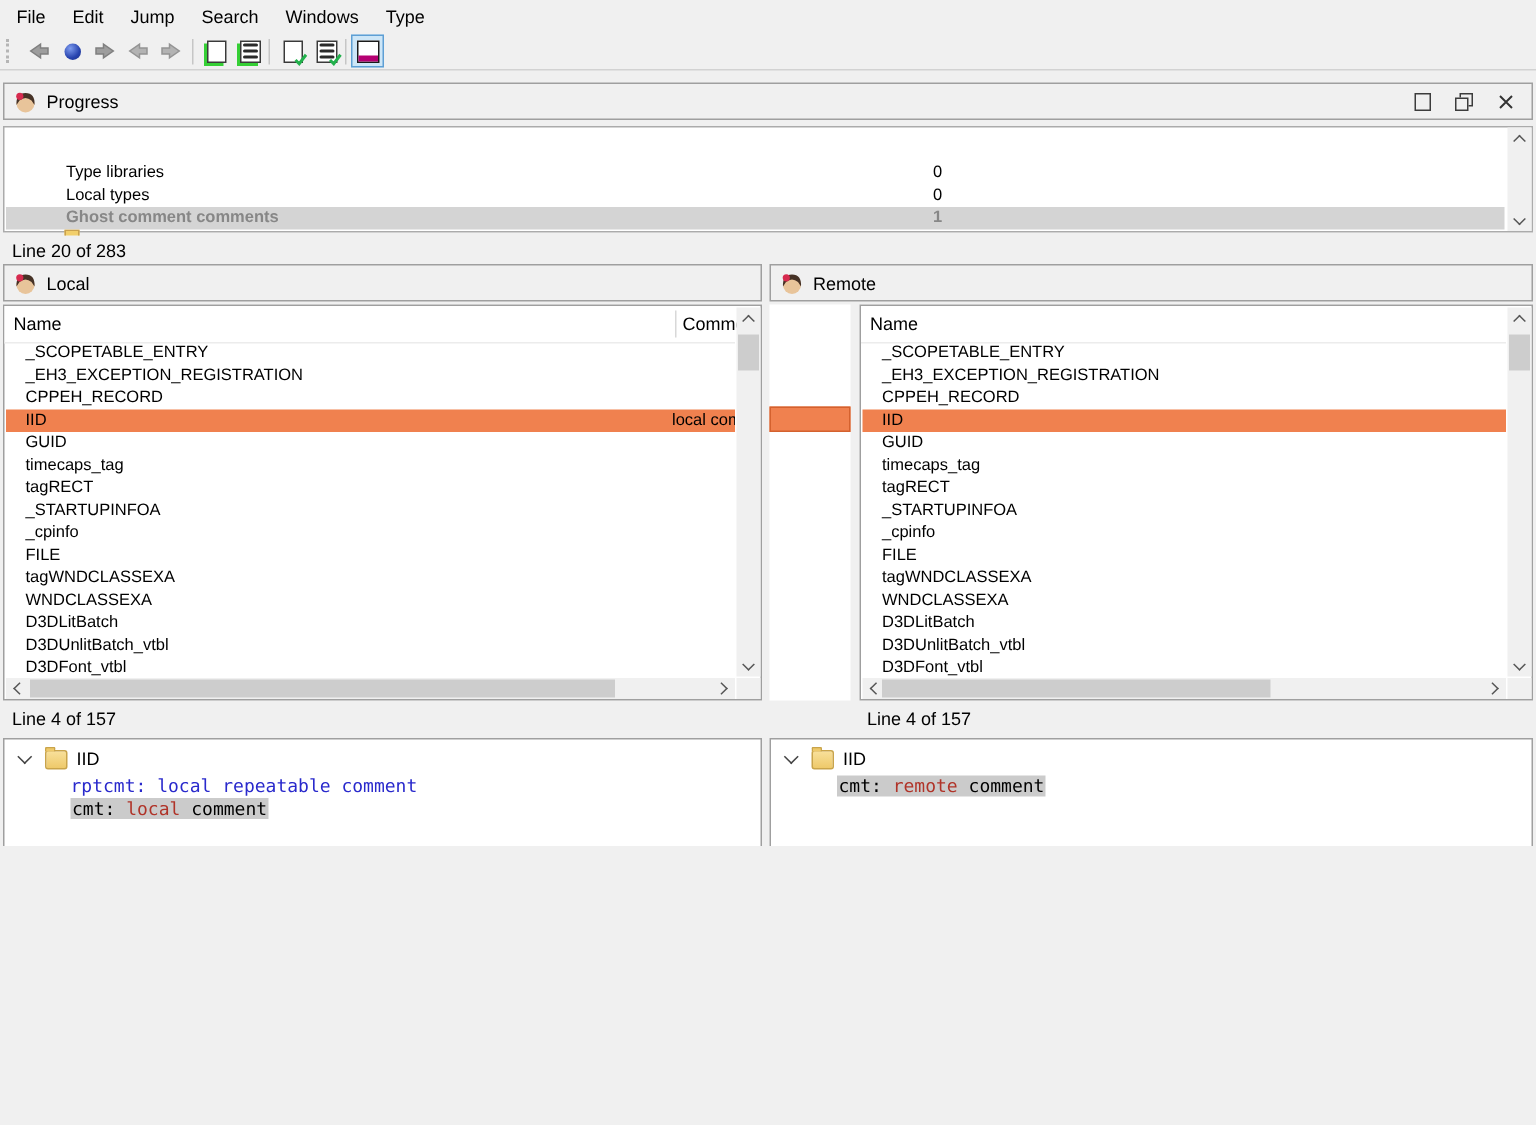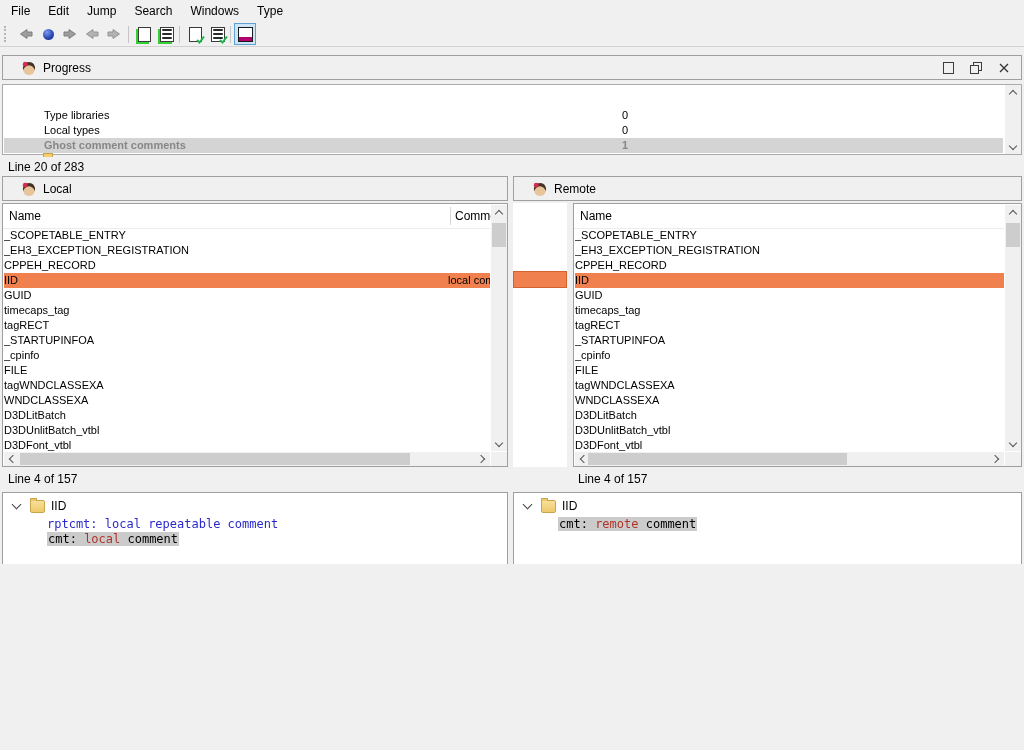--- a/index.html
+++ b/index.html
@@ -21,21 +21,21 @@
   .pageicon{position:relative;width:11px;height:13px;background:#fff;border:1px solid #3a3a3a;margin-left:3px;}
   .pageicon.greenshadow{box-shadow:-2px 2px 0 0 var(--icon_green);}
   .stackicon{position:relative;width:12px;height:13px;background:#fff;border:1px solid #3a3a3a;margin-left:3px;display:flex;flex-direction:column;justify-content:space-evenly;}
   .stackicon.greenshadow{box-shadow:-2px 2px 0 0 var(--icon_green);}
   .stackicon .bar{height:2px;background:#2a2a2a;margin:0 1px;border-radius:1px;}
   .checkmark{position:absolute;right:-4px;bottom:-3px;}
   .mergeicon{position:relative;width:13px;height:13px;border:1px solid #1a1a1a;background:#fff;}
   .mergeicon::after{content:'';position:absolute;left:0;right:0;bottom:0;height:4px;background:var(--icon_magenta);}
 
   
-  .titlebar{position:absolute;height:25px;border:1px solid #9f9f9f;background:#f0f0f0;display:flex;align-items:center;box-sizing:border-box;padding-left:18px;}
+  .titlebar{position:absolute;height:25px;border:1px solid #9f9f9f;background:#f0f0f0;display:flex;align-items:center;box-sizing:border-box;padding-left:6px;}
   .titlebar .ttext{margin-left:6px;}
   .wctrl{margin-left:auto;display:flex;align-items:center;gap:14px;padding-right:10px;}
   .wbtn{display:flex;align-items:center;justify-content:center;width:14px;height:14px;}
   .ico-max{width:9px;height:10px;border:1px solid #3c3c3c;}
   .ico-float{position:relative;width:12px;height:12px;}
   .ico-float::before{content:'';position:absolute;right:0;top:0;width:7px;height:7px;border:1px solid #3c3c3c;}
   .ico-float::after{content:'';position:absolute;left:0;bottom:0;width:7px;height:7px;border:1px solid #3c3c3c;background:#f0f0f0;}
 
   
   .ptable{position:absolute;left:2px;top:84px;width:1020px;height:71px;background:#fff;border:1px solid #ababab;box-sizing:border-box;}
@@ -69,21 +69,21 @@
   .chev.right{transform:rotate(-45deg);margin-right:2px;}
 
   
   .listbox{position:absolute;background:#fff;border:1px solid #9f9f9f;box-sizing:border-box;}
   .listbox .lhdr{position:absolute;top:0;left:0;right:17px;height:24px;background:#fff;border-bottom:1px solid #ececec;}
   .listbox .lhdr .hname{position:absolute;left:6px;top:5px;}
   .listbox .lhdr .hcomment{position:absolute;left:452px;top:5px;width:36px;overflow:hidden;white-space:nowrap;}
   .listbox .lhdr .colsep{position:absolute;left:447px;top:3px;width:1px;height:18px;background:#d8d8d8;}
   .lrows{position:absolute;top:24px;left:1px;right:17px;}
   .lrow{display:flex;height:15px;line-height:15px;font-size:11px;white-space:nowrap;}
-  .lrow .lname{width:444px;padding-left:0;overflow:hidden;flex:0 0 auto;box-sizing:border-box;}
+  .lrow .lname{width:444px;padding-left:13px;overflow:hidden;flex:0 0 auto;box-sizing:border-box;}
   .lrow .lname.full{width:auto;flex:1;}
   .lrow .lcomment{flex:1;overflow:hidden;}
   .lrow.selected{background:var(--accent_orange);}
   .gutter{position:absolute;left:513px;top:203px;width:54px;height:264px;background:#fff;}
   .gutter .marker{position:absolute;left:0;top:68px;width:54px;height:17px;background:var(--accent_orange);border:1px solid var(--orange_border);box-sizing:border-box;}
   .statusline{position:absolute;height:15px;line-height:15px;}
 
   
   .detailbox{position:absolute;background:#fff;border:1px solid #9f9f9f;box-sizing:border-box;}
   .treerow{position:absolute;top:6px;left:10px;display:flex;align-items:center;height:14px;}

